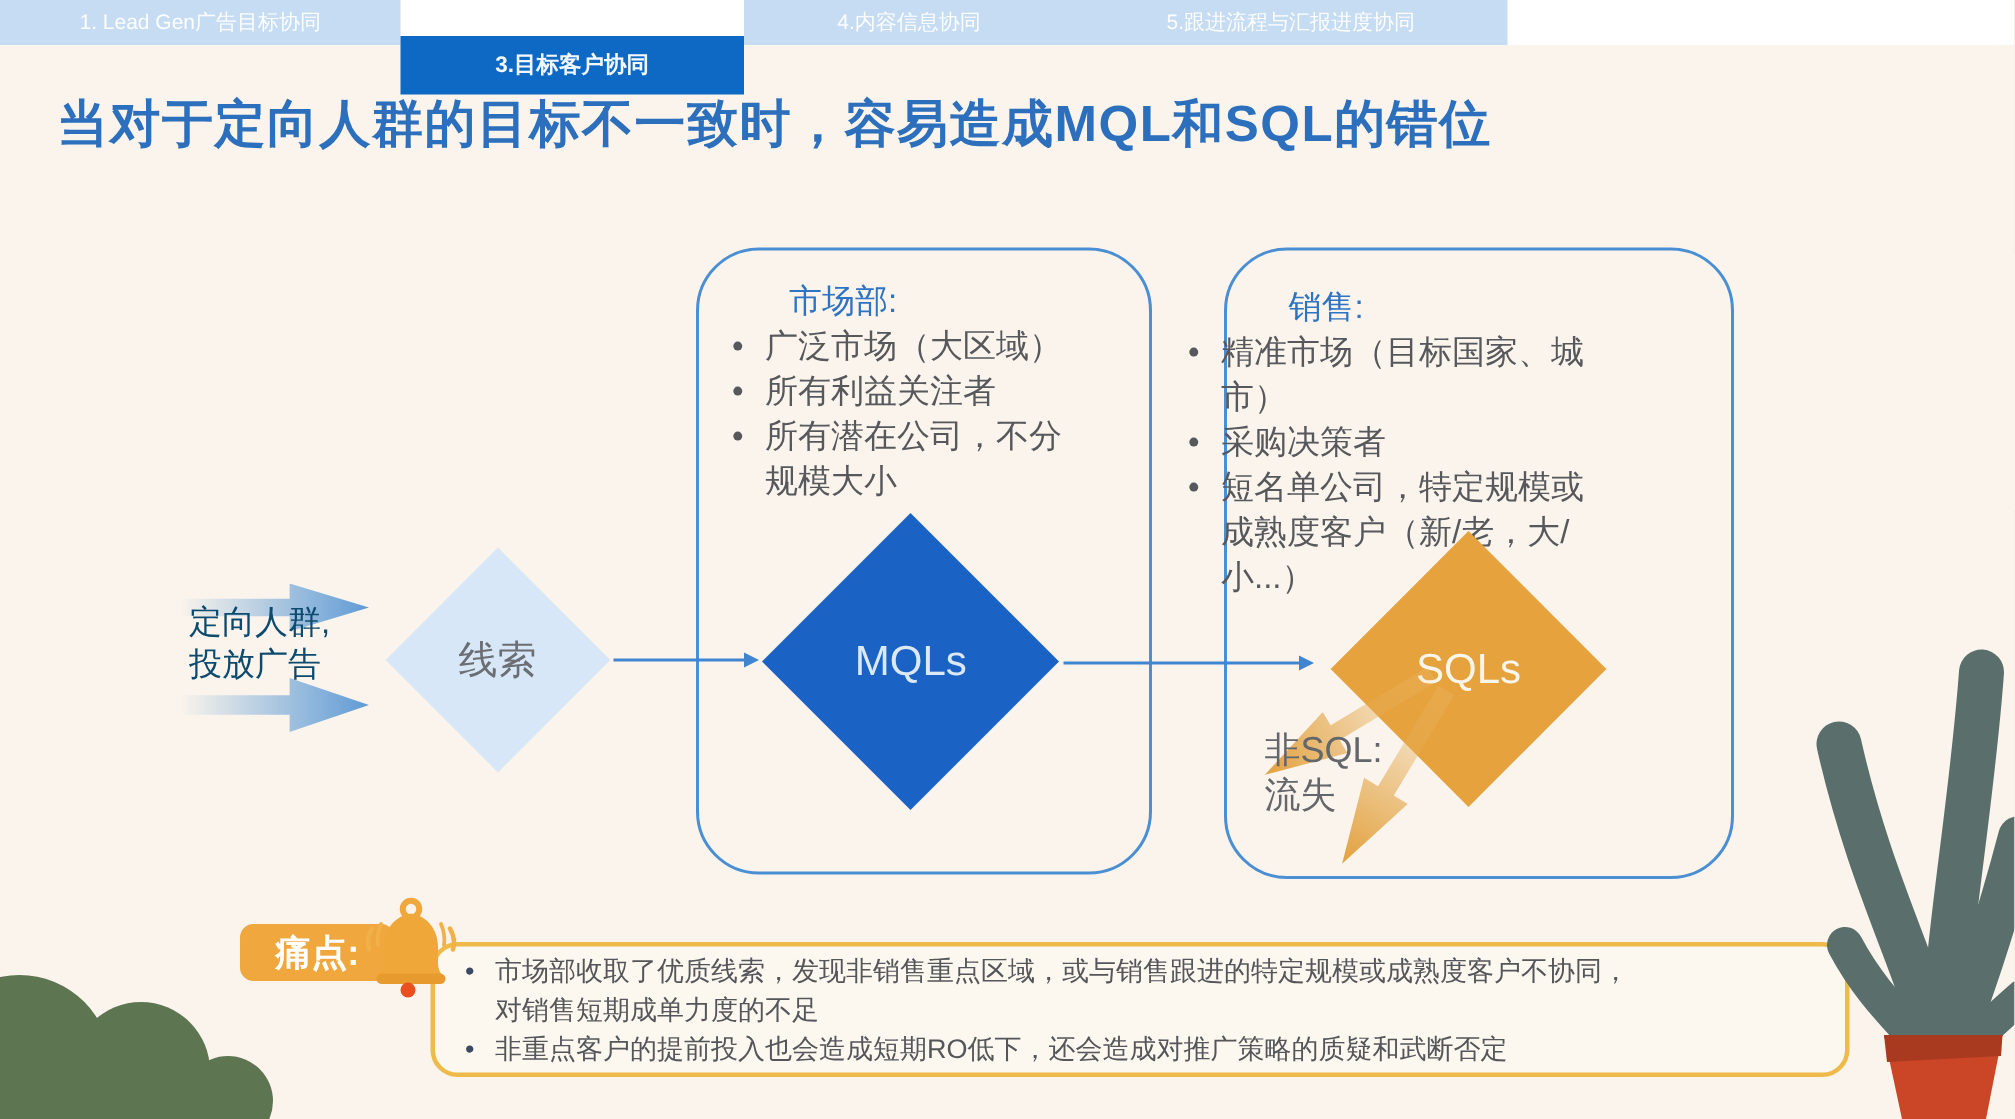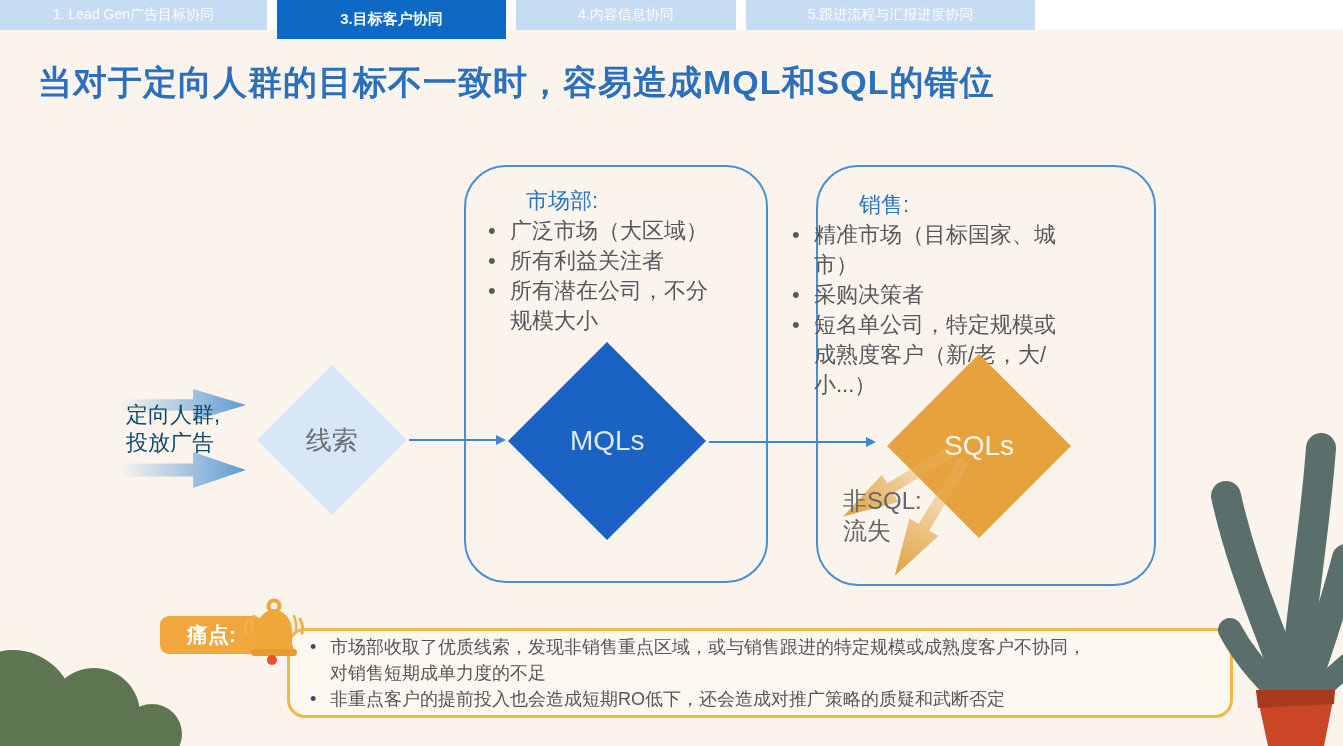--- a/index.html
+++ b/index.html
@@ -3,29 +3,29 @@
 <meta charset="utf-8">
 <style>
   * { margin:0; padding:0; box-sizing:border-box; }
   body { background:#e8e4dc; }
   .slide{
     position:relative; width:1343px; height:746px; overflow:hidden;
     background:#faf4ec; font-family:"Liberation Sans", sans-serif;
   }
   
   .tab-bar{ position:absolute; top:0; left:0; width:1343px; height:30px;
-    background:#ffffff; display:flex; gap:10px; z-index:5;}
+    background:#ffffff; display:flex; gap:0; z-index:5;}
   .tab{ height:30px; display:flex; align-items:center; justify-content:center;
     background:#c6dcf2; color:rgba(255,255,255,0.95); font-size:14px; cursor:pointer; }
   .tab:nth-child(1){flex:0 0 267px}
   .tab:nth-child(2){flex:0 0 229px}
   .tab:nth-child(3){flex:0 0 220px}
   .tab:nth-child(4){flex:0 0 289px}
   .tab:nth-child(5){flex:0 0 326px}
-  .tab.active{ height:39px; background:#0d69c4; font-weight:bold; font-size:15px;}
+  .tab.active{ height:39px; background:#0d69c4; font-weight:bold; font-size:15px;margin-top:24px;}
   
   .page-title{ position:absolute; left:38px; top:60px; font-size:34px; font-weight:bold;
     color:#2b6fbd; letter-spacing:1px; }
   
   .flow-box{ position:absolute; border:2px solid #4a8fd3; border-radius:42px; background:transparent;}
   .box-marketing{ left:464px; top:165px; width:304px; height:418px; }
   .box-sales{ left:816px; top:165px; width:340px; height:421px; }
   .box-header{ position:absolute; font-size:22px; font-weight:normal; color:#2e74c4;margin-left:39px; }
   .box-list{ position:absolute; list-style:none; color:#56585c; font-size:22px; line-height:30px; }
   .box-list li{ position:relative; padding-left:28px; }
@@ -55,21 +55,21 @@
   .source-label{ position:absolute; left:126px; top:401px; font-size:22px; line-height:28px;
     color:#0c4a6e; z-index:2; }
   
   .fade-arrow.orange{ background:linear-gradient(90deg, rgba(247,235,214,0.1), #e2a13e); }
   .loss-a{ left:834px; top:467px; width:130px; height:32px; transform:rotate(149deg); }
   .loss-b{ left:862px; top:501px; width:135px; height:34px; transform:rotate(121deg); }
   .nonsql-label{ position:absolute; left:843px; top:486px; font-size:24px; line-height:30px;
     color:#63666a; z-index:3; }
   
   .pain-badge{ position:absolute; left:160px; top:616px; width:103px; height:38px;
-    background:#f0a73e; border-radius:9px; color:#fff; font-size:21px; font-weight:bold;
+    background:#f0a73e; border-radius:9px; color:#fff; font-size:24px; font-weight:bold;
     display:flex; align-items:center; justify-content:center; z-index:4;}
   .bell{ position:absolute; left:243px; top:597px; z-index:5; }
   .pain-box{ position:absolute; left:287px; top:628px; width:946px; height:90px;
     border:3px solid #eebb4b; border-radius:18px; background:#fcf7ef;
     display:flex; align-items:center; z-index:2;}
   .pain-list{ list-style:none; padding-left:14px; color:#54565a; font-size:18px; line-height:26px; }
   .pain-list li{ position:relative; padding-left:26px; max-width:790px; }
   .pain-list li::before{ content:"•"; position:absolute; left:6px; top:0; color:#3a4a63; }
   
   .bush-circle{ position:absolute; border-radius:50%; background:#5d7550; z-index:6; }

